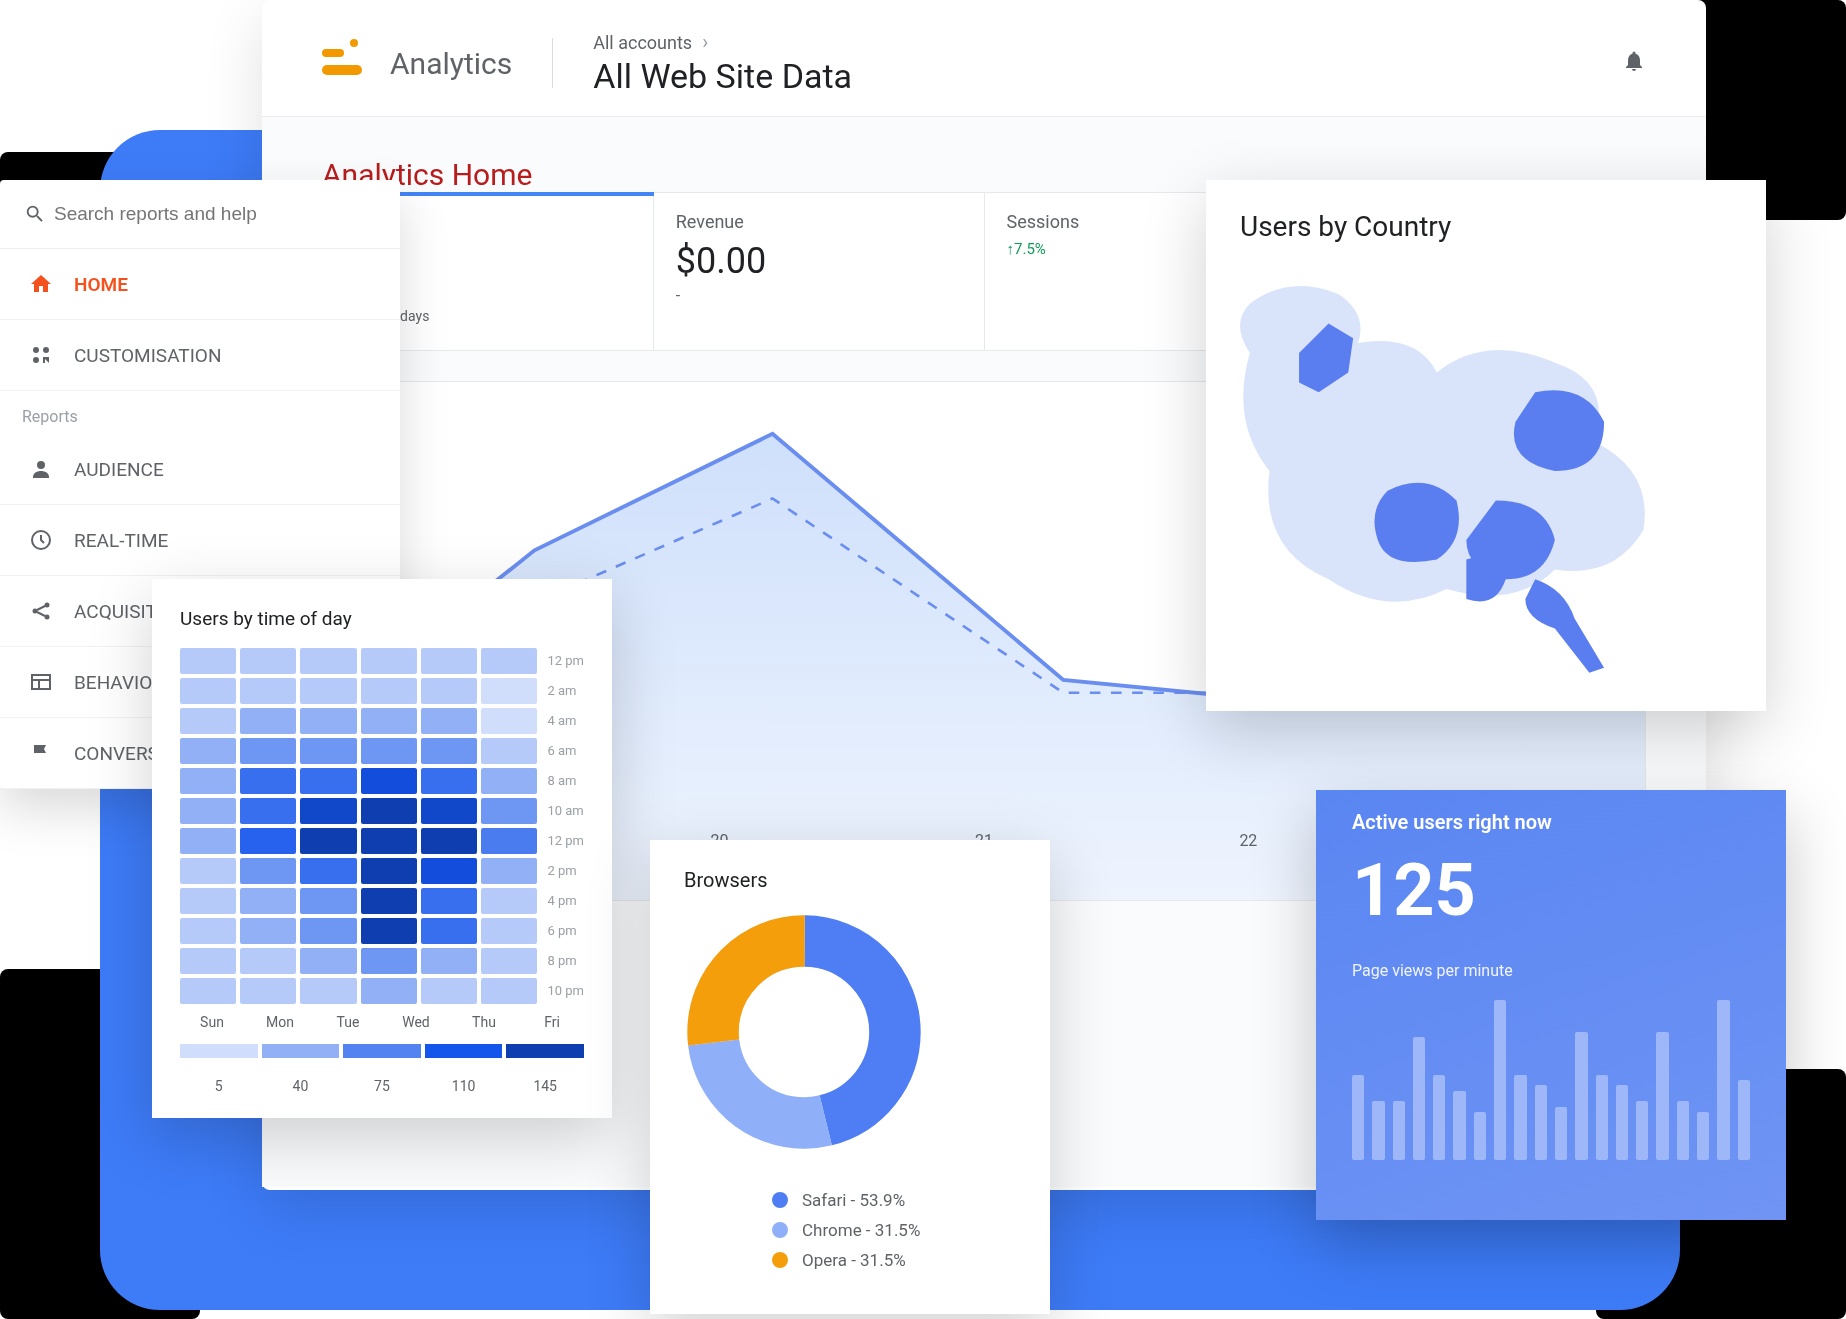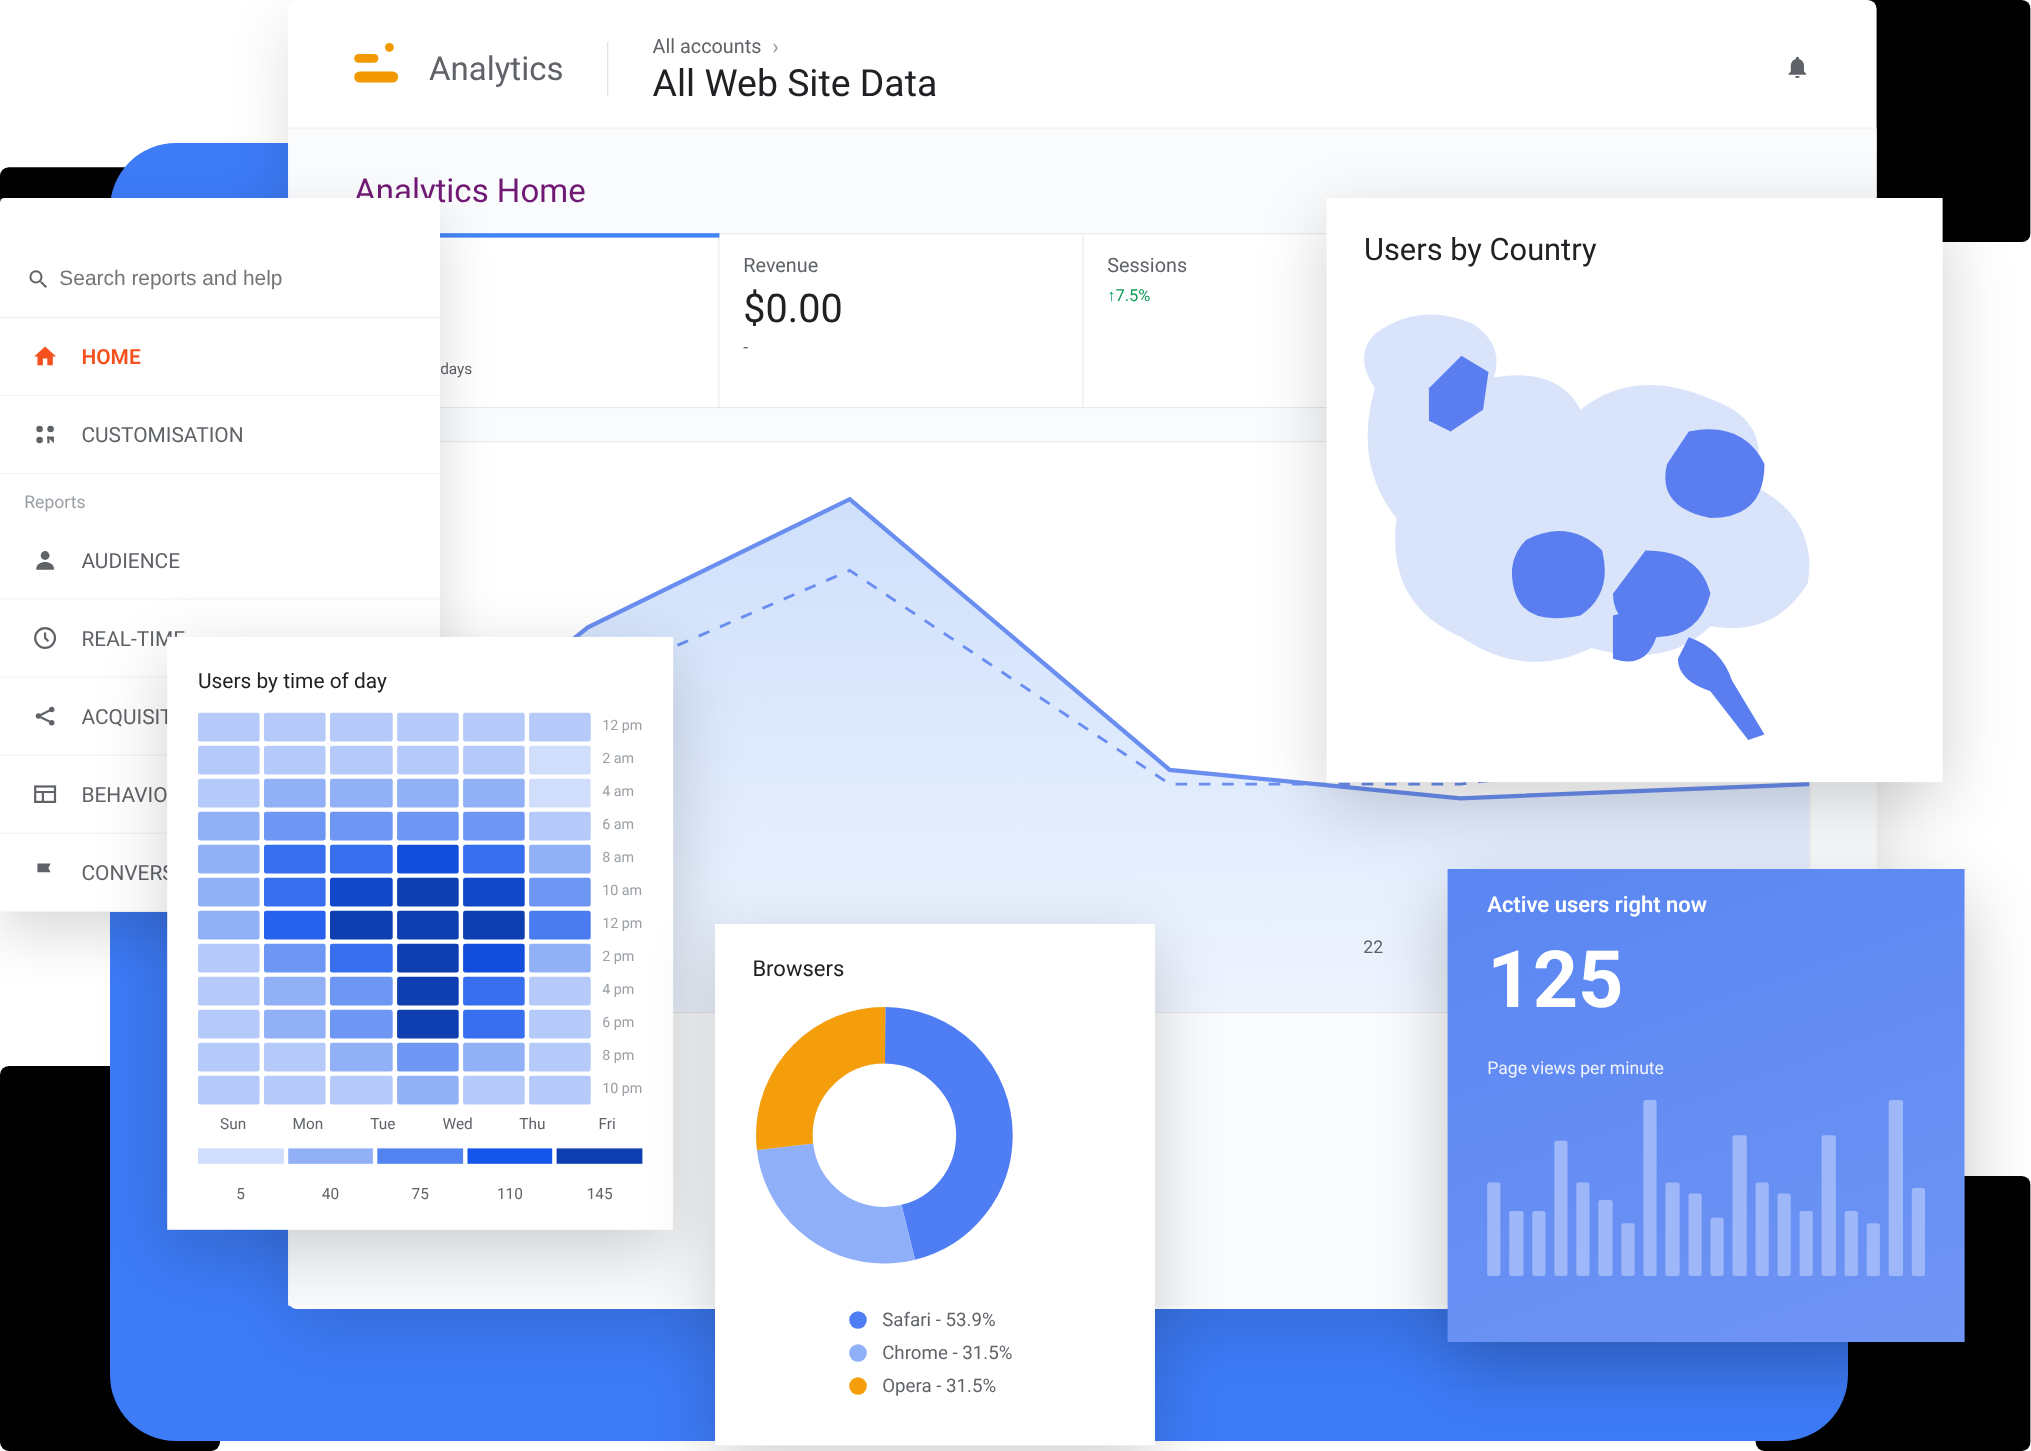--- a/index.html
+++ b/index.html
@@ -26,21 +26,21 @@
   .logo .dot  { position:absolute; width:8px; height:8px; background:#f29900; border-radius:50%; left:28px; top:0;}
   .logo .bar2 { position:absolute; width:40px; height:10px; background:#f29900; border-radius:5px; left:0; top:26px;}
   .brand { font-size:30px; color:#5f6368; margin-right:40px; }
   .vline { width:1px; height:50px; background:#ddd; margin-right:40px; }
   .acct { display:flex; flex-direction:column; }
   .acct-top { font-size:18px; color:#5f6368; display:flex; align-items:center; gap:6px;}
   .acct-title { font-size:34px; color:#202124; margin-top:2px;}
   .bell { margin-left:auto; color:#5f6368; }
 
   .content { padding:40px 60px; position:relative; background:#fafbfc; height:calc(100% - 120px); }
-  .page-title { font-size:30px; color:#701a75; margin-bottom:20px; }
+  .page-title { font-size:30px; color:#b91c1c; }
 
   
   .metrics { display:flex; background:#fff; border:1px solid #e6e8eb; }
   .metric { flex:1; padding:18px 22px 26px 22px; border-right:1px solid #e6e8eb; position:relative;}
   .metric:first-child::before { content:""; position:absolute; top:-1px; left:-1px; right:-1px; height:4px; background:#4285f4; }
   .metric:last-child { border-right:none; }
   .m-label { font-size:18px; color:#5f6368; margin-bottom:8px; }
   .m-value { font-size:36px; color:#202124; margin-bottom:4px;}
   .m-delta { font-size:15px; color:#0f9d58; }
   .m-compare { font-size:14px; color:#5f6368; margin-top:4px; display:block;}
@@ -49,21 +49,21 @@
   
   .bigchart { margin-top:30px; background:#fff; border:1px solid #e6e8eb; height:520px; position:relative; }
   .bigchart svg { width:100%; height:100%; }
   .xaxis-labels { position:absolute; bottom:50px; left:0; right:0; display:flex; justify-content:space-around; font-size:16px; color:#5f6368;}
   .chart-footer { position:absolute; bottom:10px; right:30px; font-size:16px; color:#4285f4; letter-spacing:0.5px;}
   .yaxtick { position:absolute; right:20px; top:30px; font-size:14px; color:#5f6368;}
   .drop { position:absolute; left:30px; bottom:10px; color:#5f6368; }
 
   
   .sidebar-card { position:absolute; left:0; top:180px; width:400px; background:#fff; box-shadow:0 20px 50px rgba(0,0,0,0.15); border-radius:4px; }
-  .search-row { display:flex; align-items:center; padding:22px 24px; gap:8px; border-bottom:1px solid #eee;margin-top:40px;}
+  .search-row { display:flex; align-items:center; padding:22px 24px; gap:8px; border-bottom:1px solid #eee;}
   .search-row input { border:none; font-size:19px; color:#5f6368; outline:none; width:100%; }
   .nav-item { display:flex; align-items:center; gap:20px; padding:22px 28px; font-size:19px; color:#5f6368; border-bottom:1px solid #f2f2f2;}
   .nav-item.active { color:#f4511e; font-weight:600; }
   .section-label { padding:16px 22px 8px 22px; font-size:16px; color:#9aa0a6; }
   .nav-item .ic { width:26px; height:26px; display:flex; align-items:center; justify-content:center; color:#5f6368;}
   .nav-item.active .ic { color:#f4511e; }
 
   
   .heatmap-card { position:absolute; left:152px; top:579px; width:460px; background:#fff; box-shadow:0 20px 60px rgba(0,0,0,0.18); padding:28px 28px 24px 28px; }
   .heatmap-card h3 { font-size:19px; font-weight:400; color:#202124; margin-bottom:18px;}

